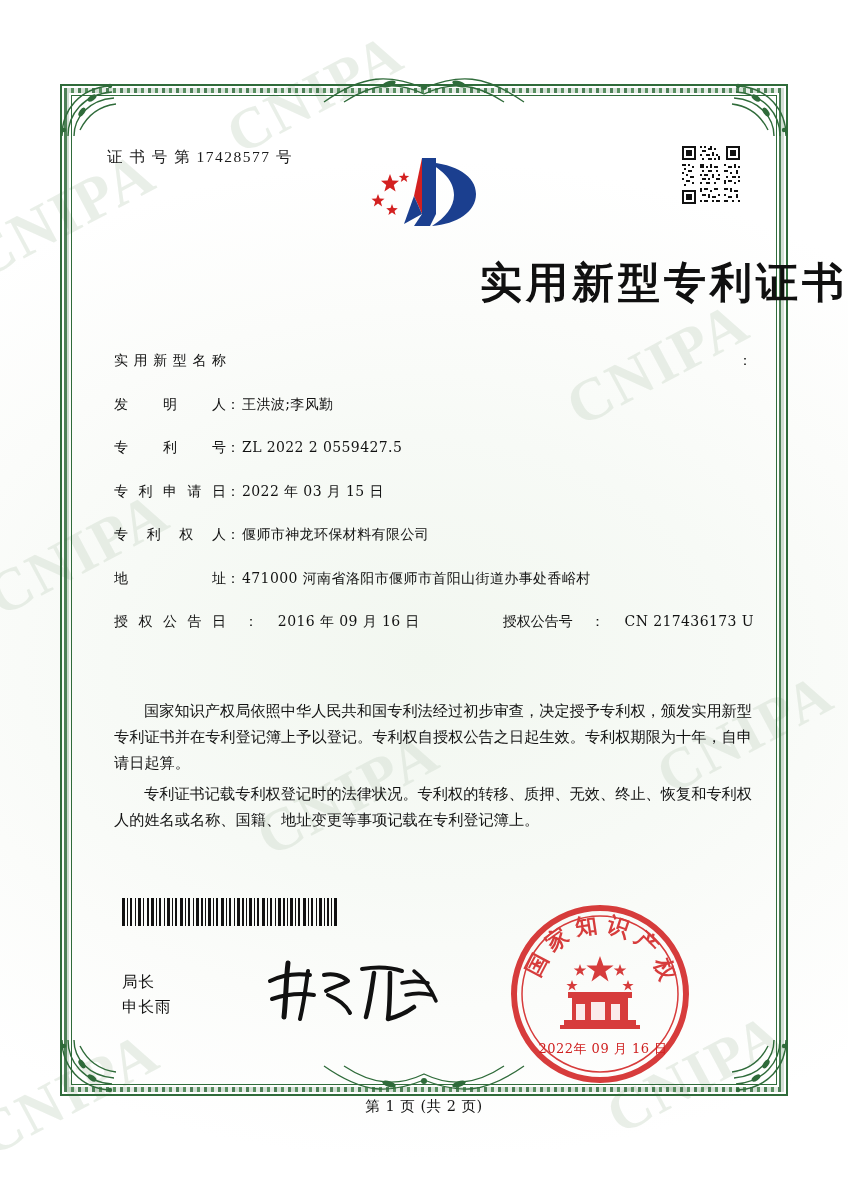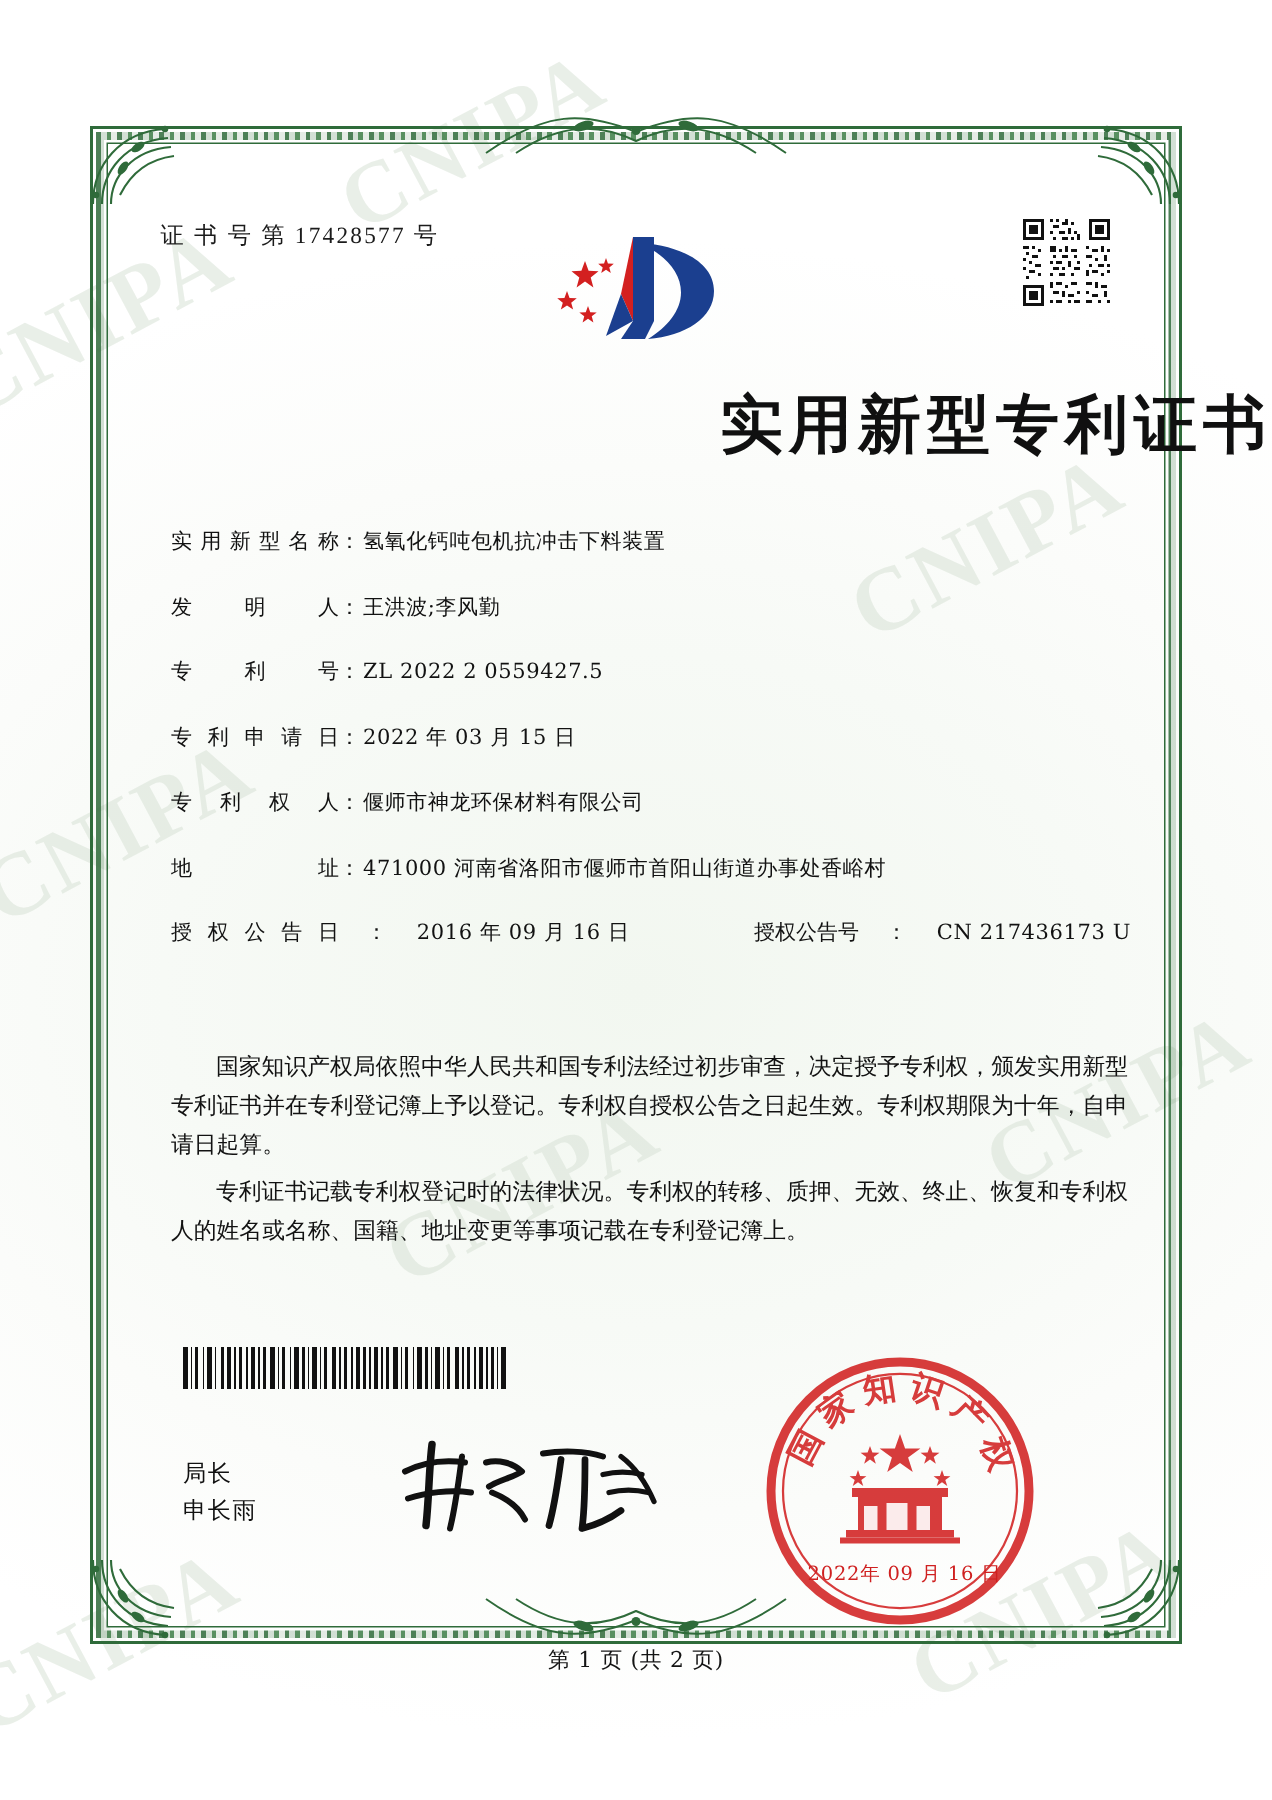--- a/index.html
+++ b/index.html
@@ -495,21 +495,20 @@
         </g>
       </svg>
     </div>
 
     <div class="title">实用新型专利证书</div>
 
     <div class="fields">
       <div class="field-row">
         <span class="field-label">实用新型名称</span>
         <span class="field-colon">：</span>
-        <span class="field-value">氢氧化钙吨包机抗冲击下料装置</span>
       </div>
       <div class="field-row">
         <span class="field-label">发明人</span>
         <span class="field-colon">：</span>
         <span class="field-value">王洪波;李风勤</span>
       </div>
       <div class="field-row">
         <span class="field-label">专利号</span>
         <span class="field-colon">：</span>
         <span class="field-value">ZL 2022 2 0559427.5</span>

